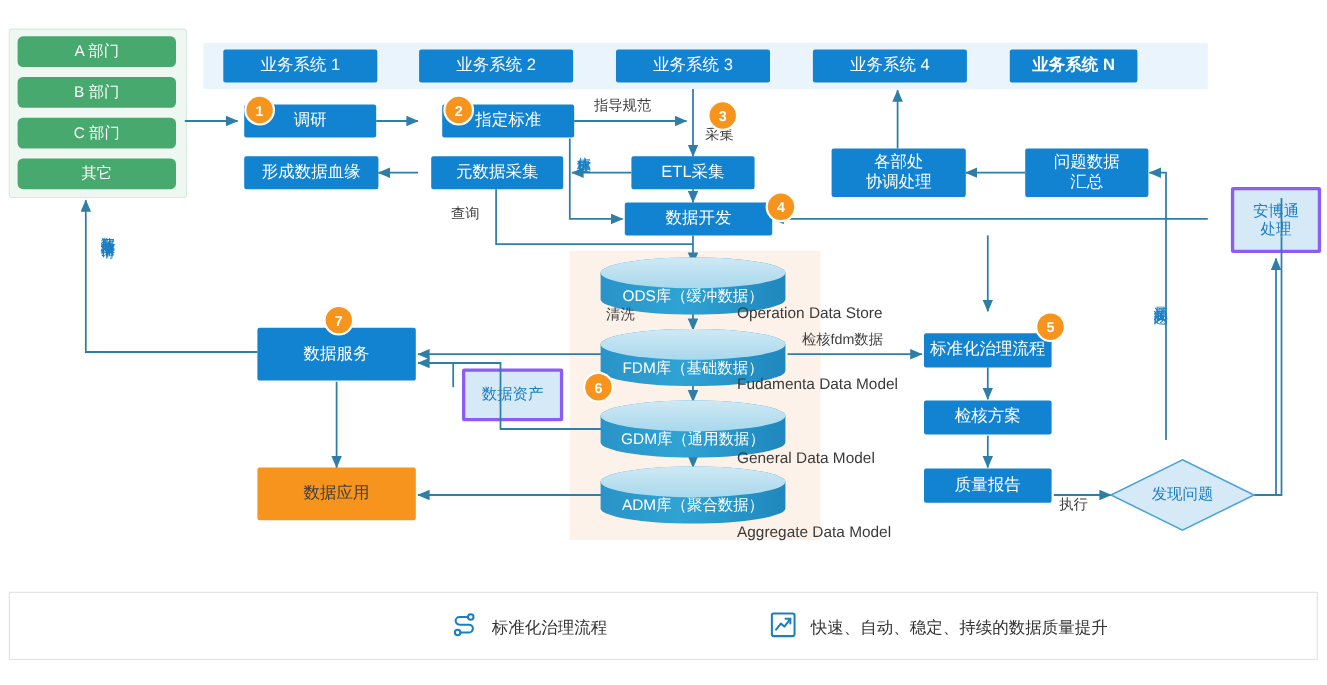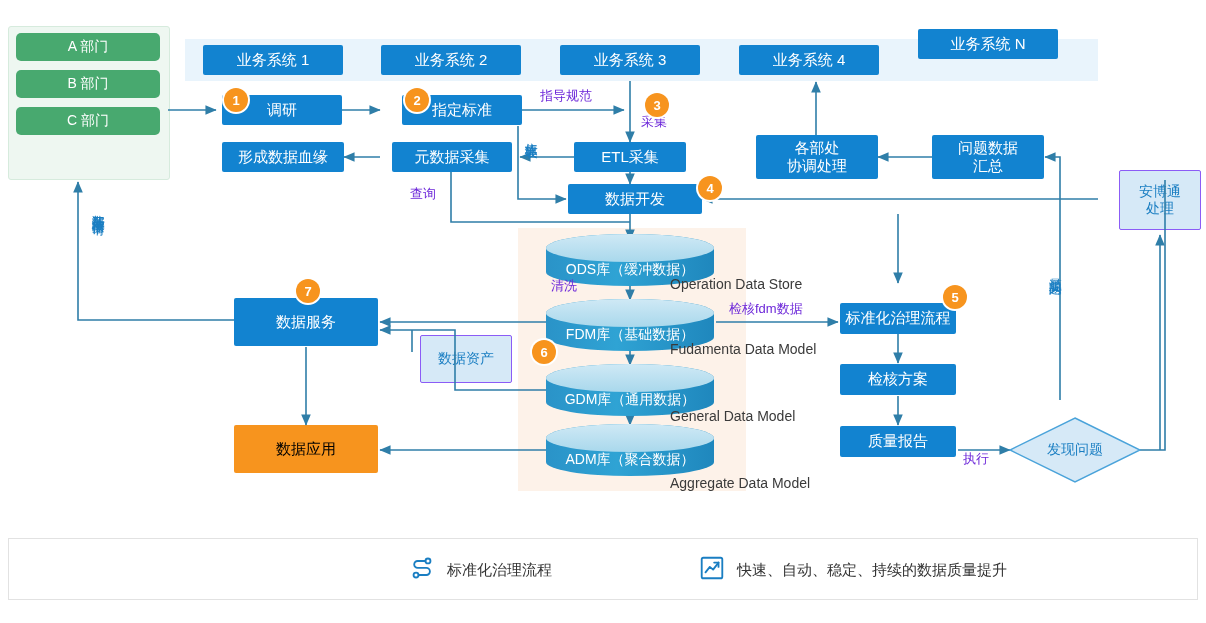--- a/index.html
+++ b/index.html
@@ -4,33 +4,33 @@
 <style>
   html,body{margin:0;padding:0;background:#ffffff;}
   body{font-family:"Liberation Sans","DejaVu Sans",sans-serif;}
   #stage{position:relative;width:1206px;height:623px;overflow:hidden;background:#fff;}
 
   
   .node{position:absolute;box-sizing:border-box;display:flex;align-items:center;
         justify-content:center;text-align:center;line-height:1.22;}
   .blue{background:#1283d0;color:#ffffff;font-size:15px;border-radius:2px;}
   .green{background:#48a96f;color:#ffffff;font-size:14px;border-radius:5px;}
-  .orange{background:#f7941e;color:#000000;font-size:15px;border-radius:2px;}
-  .ltblue{background:#d6e9f7;color:#1a7ec2;font-size:14px;border:1px solid #8b5cf6;border-radius:2px;}
+  .orange{background:#f7941e;color:#404040;font-size:15px;border-radius:2px;}
+  .ltblue{background:#d6e9f7;color:#1a7ec2;font-size:14px;border:3px solid #8b5cf6;border-radius:2px;}
   .banner{position:absolute;background:#e9f4fc;}
   .greenbox{position:absolute;background:#eef7f1;border:1px solid #d6ebdd;border-radius:3px;}
   .peach{position:absolute;background:#fdf2e9;}
 
   
   .badge{position:absolute;width:24px;height:24px;border-radius:50%;background:#f7941e;
          color:#fff;font-size:13px;font-weight:bold;display:flex;align-items:center;
          justify-content:center;z-index:30;box-shadow:0 0 0 2px #fff;}
 
   
-  .elabel{position:absolute;color:#6d28d9;font-size:13px;white-space:nowrap;z-index:20;
+  .elabel{position:absolute;color:#404040;font-size:13px;white-space:nowrap;z-index:20;
           background:transparent;}
   .vlabel{position:absolute;color:#1a7ec2;font-size:13px;z-index:20;
           writing-mode:vertical-rl;text-orientation:upright;letter-spacing:1px;line-height:1.05;}
   .blacklabel{position:absolute;color:#3a3a3a;font-size:14px;white-space:nowrap;z-index:5;}
 
   
   .cyl{position:absolute;z-index:10;}
   .cyl .lbl{position:absolute;left:0;right:0;bottom:7px;text-align:center;color:#fff;
             font-size:14px;pointer-events:none;}
 
@@ -155,26 +155,27 @@
     </g>
 
     <g>
       <path d="M1075,418 L1140,450 L1075,482 L1010,450 Z" fill="#d6e9f7" stroke="#4aa3da" stroke-width="1.4"></path>
     </g>
   </svg>
 
   <div class="node green" style="left:16px;top:33px;width:144px;height:28px;">A 部门</div>
   <div class="node green" style="left:16px;top:70px;width:144px;height:28px;">B 部门</div>
   <div class="node green" style="left:16px;top:107px;width:144px;height:28px;">C 部门</div>
+  <div class="node green" style="left:16px;top:144px;width:144px;height:28px;">其它</div>
 
   <div class="node blue" style="left:203px;top:45px;width:140px;height:30px;">业务系统 1</div>
   <div class="node blue" style="left:381px;top:45px;width:140px;height:30px;">业务系统 2</div>
   <div class="node blue" style="left:560px;top:45px;width:140px;height:30px;">业务系统 3</div>
   <div class="node blue" style="left:739px;top:45px;width:140px;height:30px;">业务系统 4</div>
-  <div class="node blue" style="left:918px;top:29px;width:140px;height:30px;">业务系统 N</div>
+  <div class="node blue" style="left:918px;top:45px;width:116px;height:30px;font-weight:bold;">业务系统 N</div>
 
   <div class="node blue" style="left:222px;top:95px;width:120px;height:30px;">调研</div>
   <div class="node blue" style="left:222px;top:142px;width:122px;height:30px;">形成数据血缘</div>
 
   <div class="node blue" style="left:402px;top:95px;width:120px;height:30px;">指定标准</div>
   <div class="node blue" style="left:392px;top:142px;width:120px;height:30px;">元数据采集</div>
   <div class="node blue" style="left:574px;top:142px;width:112px;height:30px;">ETL采集</div>
 
   <div class="node blue" style="left:568px;top:184px;width:134px;height:30px;">数据开发</div>
 

